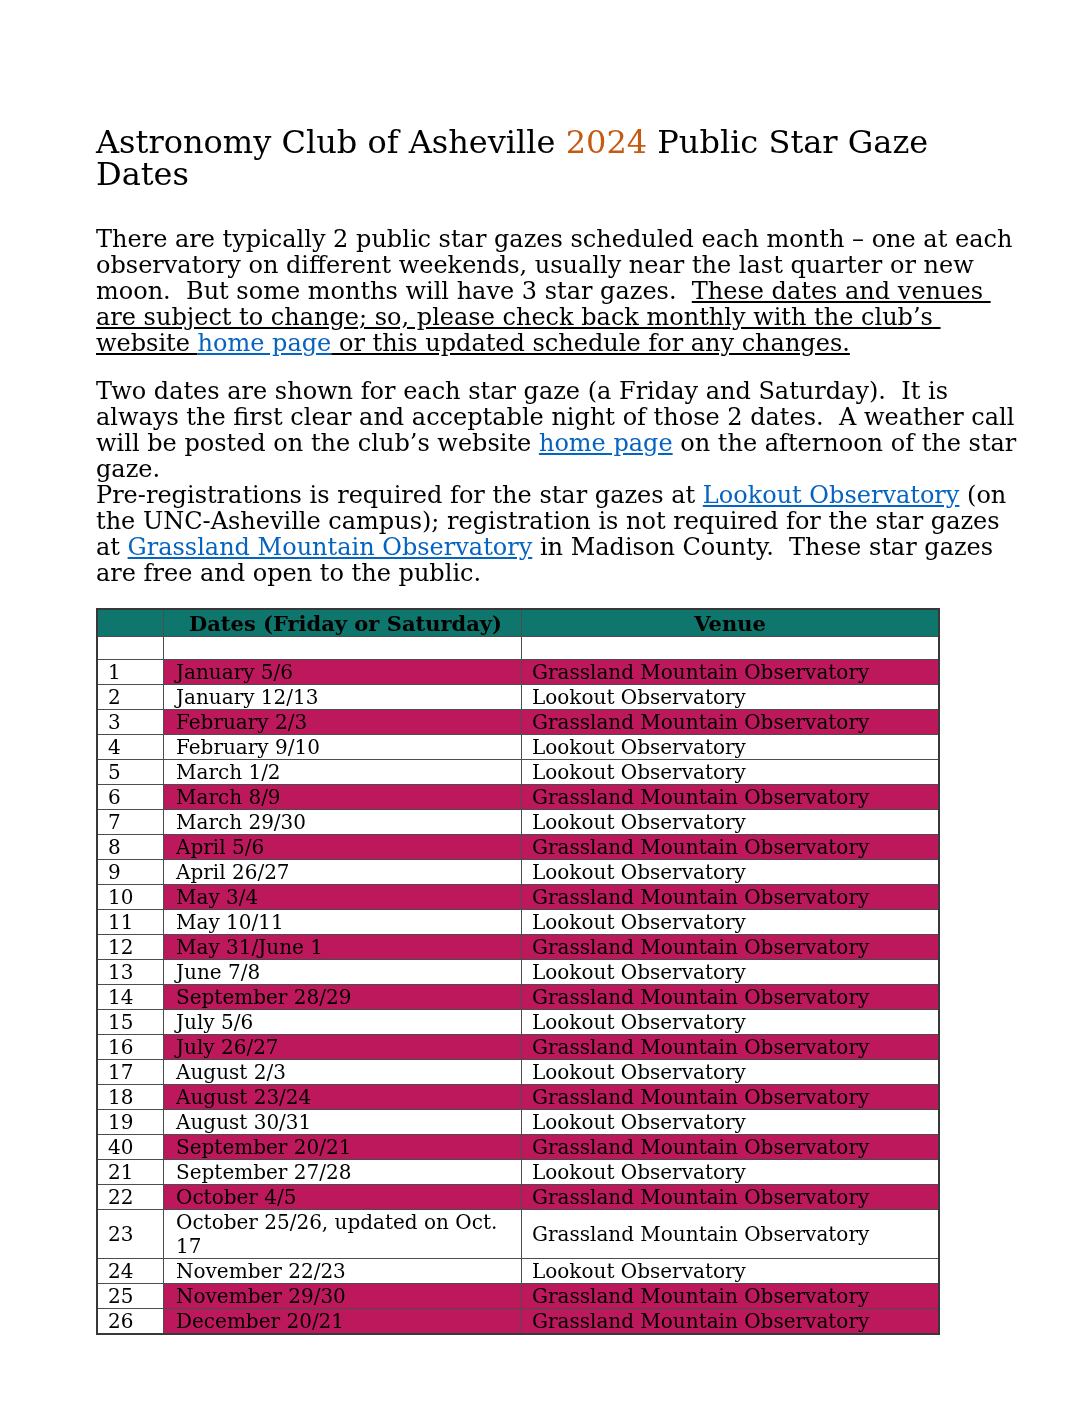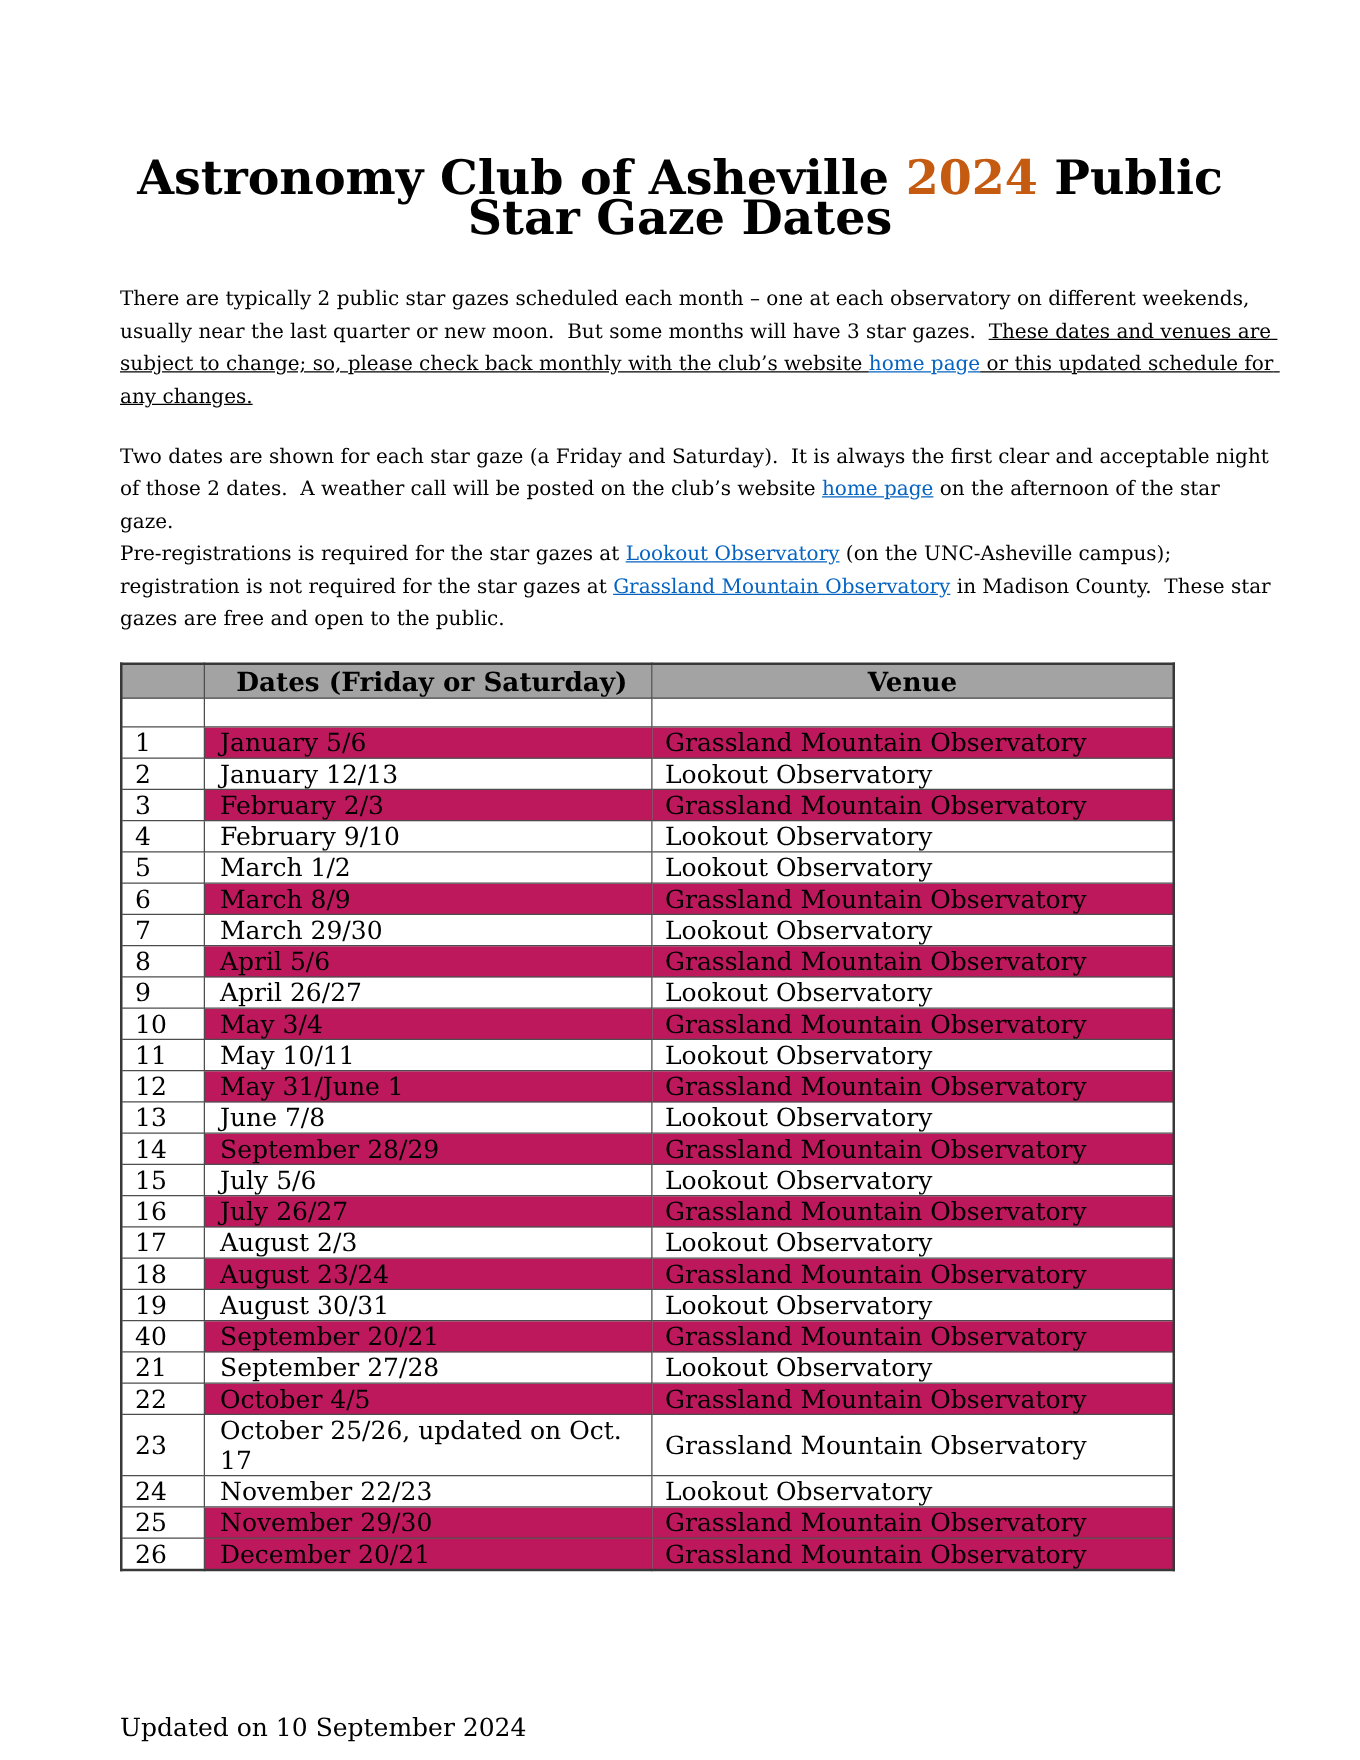--- a/index.html
+++ b/index.html
@@ -8,31 +8,30 @@
     background: #ffffff;
     color: #000000;
     font-family: "DejaVu Serif", serif;
     overflow: hidden;
   }
   .page { padding: 126px 0 0 96px; box-sizing: border-box; }
 
   .title {
     width: 896px;
     margin: 0 0 36px 0;
-    text-align: center;
-    font-size: 38px;
+    font-size: 32px;
     line-height: 32px;
-    font-weight: bold;
+    font-weight: normal;
   }
   .title .year { color: #c55a11; }
 
   p.body-text {
     width: 924px;
     margin: 0 0 22px 0;
-    font-size: 16px;
+    font-size: 24px;
     line-height: 26px;
     white-space: pre-wrap;
   }
   p.body-text.nogap { margin-bottom: 0; }
 
   .u { text-decoration: underline; }
   a.link {
     color: #0563c1;
     text-decoration: underline;
     cursor: pointer;
@@ -40,21 +39,21 @@
 
   table.schedule {
     border-collapse: collapse;
     margin-top: 20px;
     border: 2px solid #383838;
   }
   table.schedule th, table.schedule td {
     border: 1px solid #4d4d4d;
   }
   table.schedule th {
-    background: #a3a3a3;
+    background: #0f766e;
     height: 26px;
     font-size: 21px;
     font-weight: bold;
     text-align: center;
     padding: 0 6px;
   }
   table.schedule td {
     height: 24px;
     font-size: 20px;
     vertical-align: middle;

